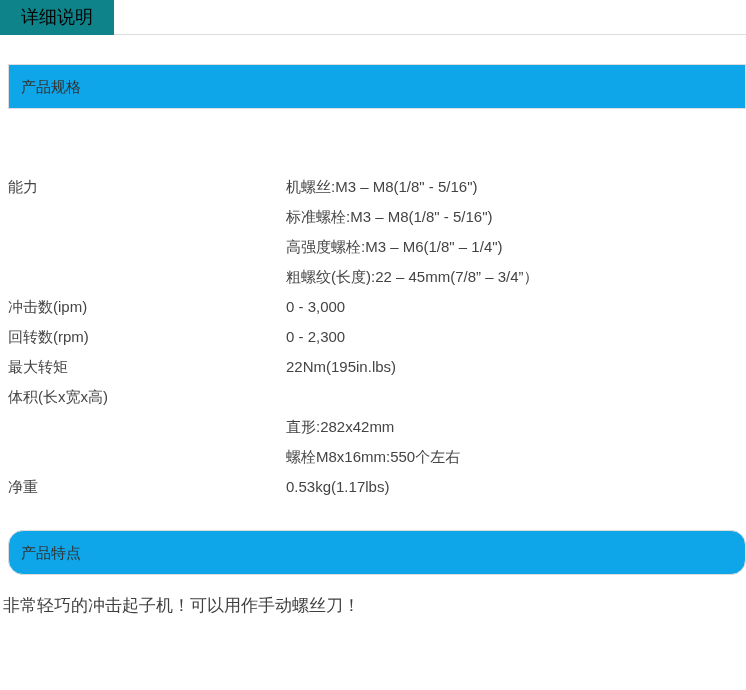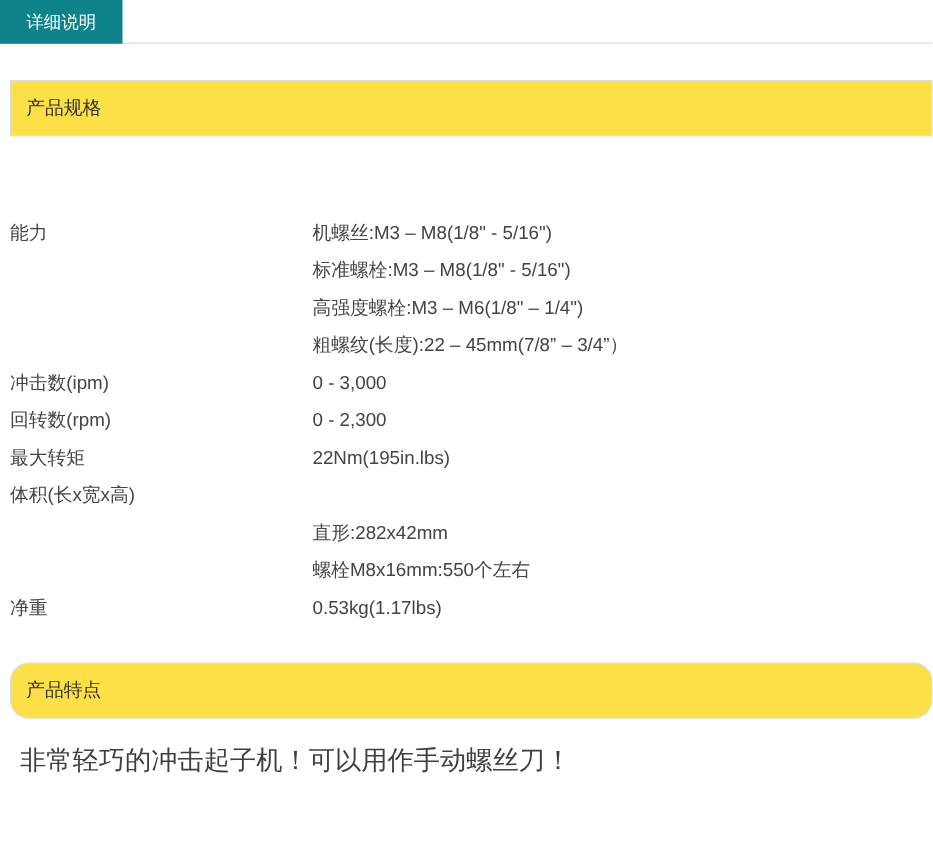--- a/index.html
+++ b/index.html
@@ -15,63 +15,64 @@
     width: 100%;
     height: 35px;
     border-bottom: 1px solid #dcdcdc;
   }
   .tab {
     display: inline-block;
     height: 35px;
     line-height: 35px;
     padding: 0 21px;
     background: #0e838a;
-    color: #ffffff;
-    font-size: 14px;
+    color: #000000;
+    font-size: 18px;
     cursor: pointer;
   }
   
   .section-bar {
     margin-left: 8px;
     width: calc(100% - 8px);
     height: 45px;
     line-height: 43px;
     padding-left: 12px;
-    background: #fde047;
+    background: #0ea5e9;
     border: 1px solid #dddddd;
     font-size: 15px;
     color: #333333;
   }
   .section-bar.specs { margin-top: 29px; }
   .section-bar.features { margin-top: 28px; border-radius: 15px; }
   
   .spec-table {
     margin-top: 63px;
     font-size: 15px;
     color: #444444;
   }
   .spec-row {
     display: flex;
     height: 30px;
     line-height: 30px;
+    gap: 36px;
   }
   .spec-label {
     flex: 0 0 250px;
     padding-left: 8px;
     white-space: nowrap;
   }
   .spec-value {
     flex: 1;
     white-space: nowrap;
   }
   
   .feature-text {
     margin-top: 19px;
-    padding-left: 16px;
-    font-size: 21px;
+    padding-left: 3px;
+    font-size: 17px;
     color: #3f3f3f;
   }
 </style>
 </head>
 <body>
 
 <div class="tabbar">
   <div class="tab">详细说明</div>
 </div>
 

